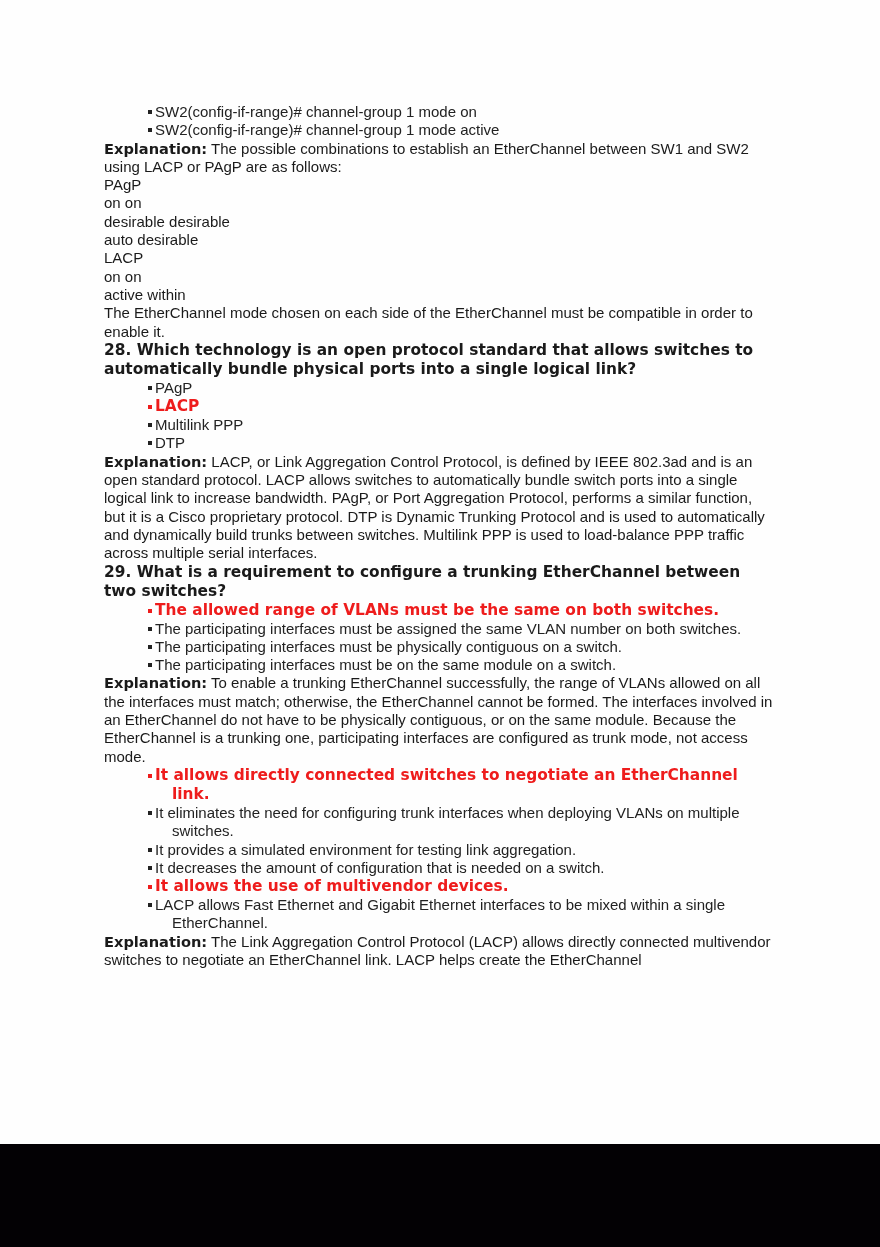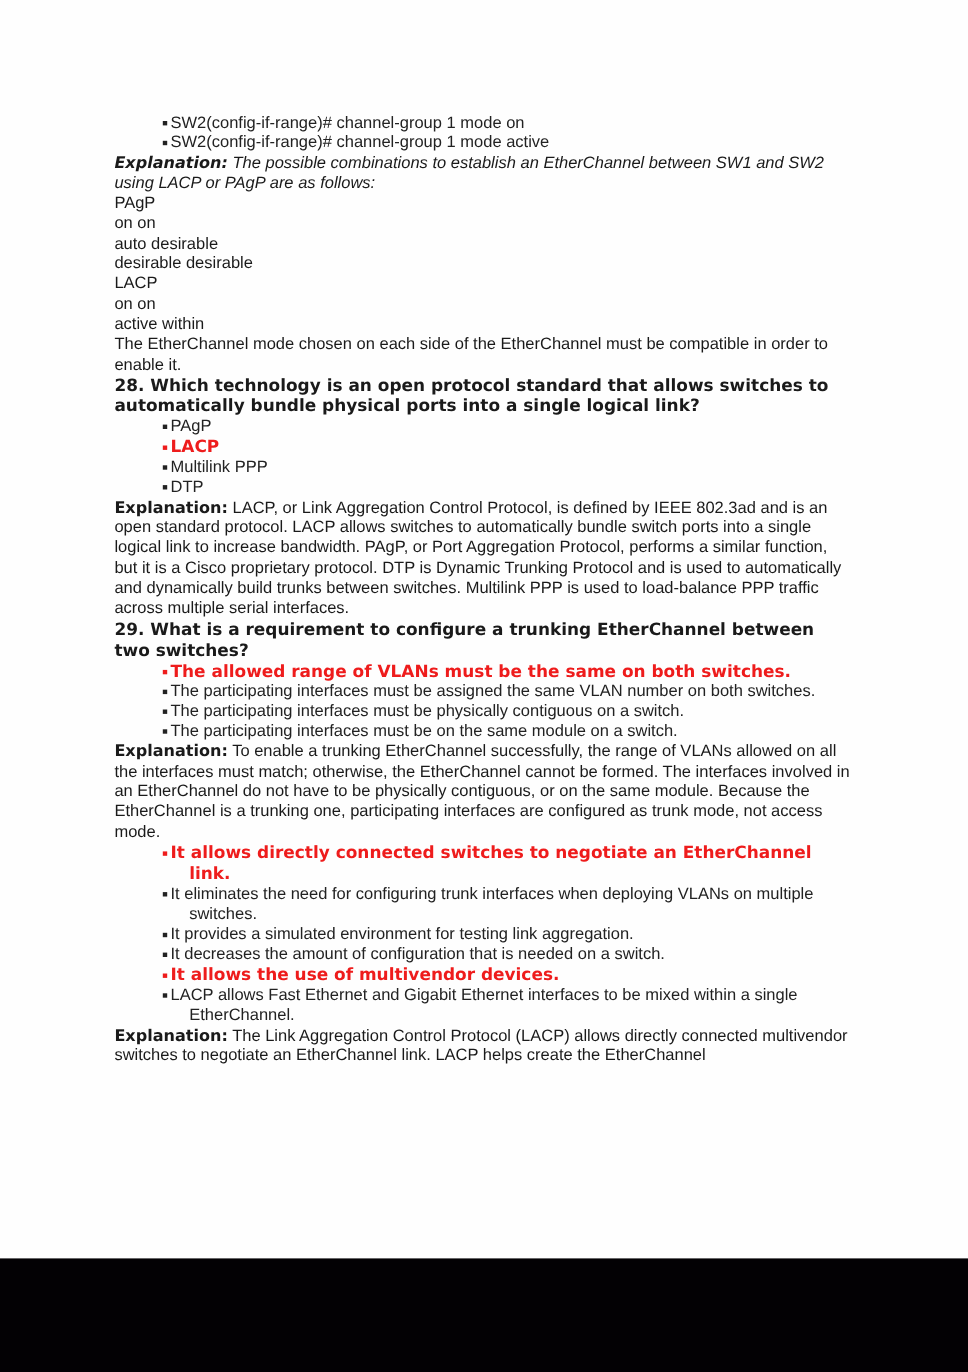--- a/index.html
+++ b/index.html
@@ -111,27 +111,27 @@
       <li>
           <span class="bullet"></span>
           <span class="opt-text">SW2(config-if-range)# channel-group 1 mode on</span>
         </li>
       <li>
           <span class="bullet"></span>
           <span class="opt-text">SW2(config-if-range)# channel-group 1 mode active</span>
         </li>
     </ul>
 
-    <div class="explanation wrap" style="width:672px;font-style:italic;">
+    <div class="explanation wrap" style="width:672px;">
       <span class="bold-label">Explanation:</span><span> The possible combinations to establish an EtherChannel between SW1 and SW2 using LACP or PAgP are as follows:</span>
     </div>
     <div class="line">PAgP</div>
     <div class="line">on on</div>
+    <div class="line">desirable desirable</div>
     <div class="line">auto desirable</div>
-    <div class="line">desirable desirable</div>
     <div class="line">LACP</div>
     <div class="line">on on</div>
     <div class="line">active within</div>
     <div class="explanation wrap">The EtherChannel mode chosen on each side of the EtherChannel must be compatible in order to enable it.</div>
 
     <div class="question">
       <span>28.</span>
       <span>Which technology is an open protocol standard that allows switches to automatically bundle physical ports into a single logical link?</span>
     </div>
     <ul class="options">

